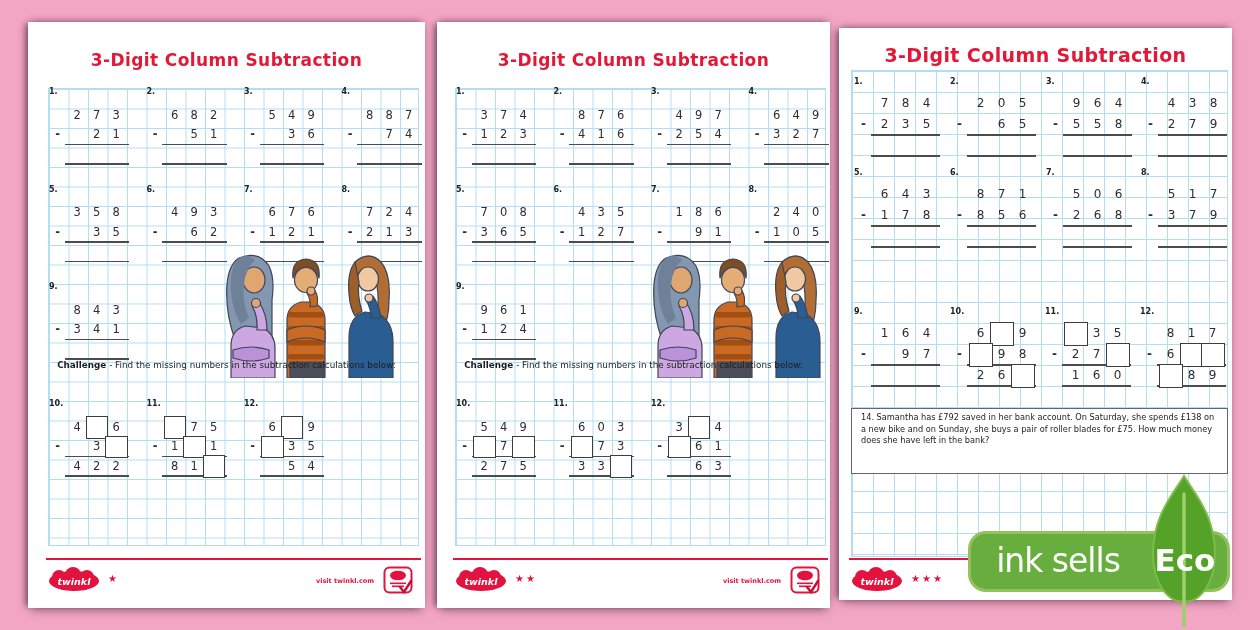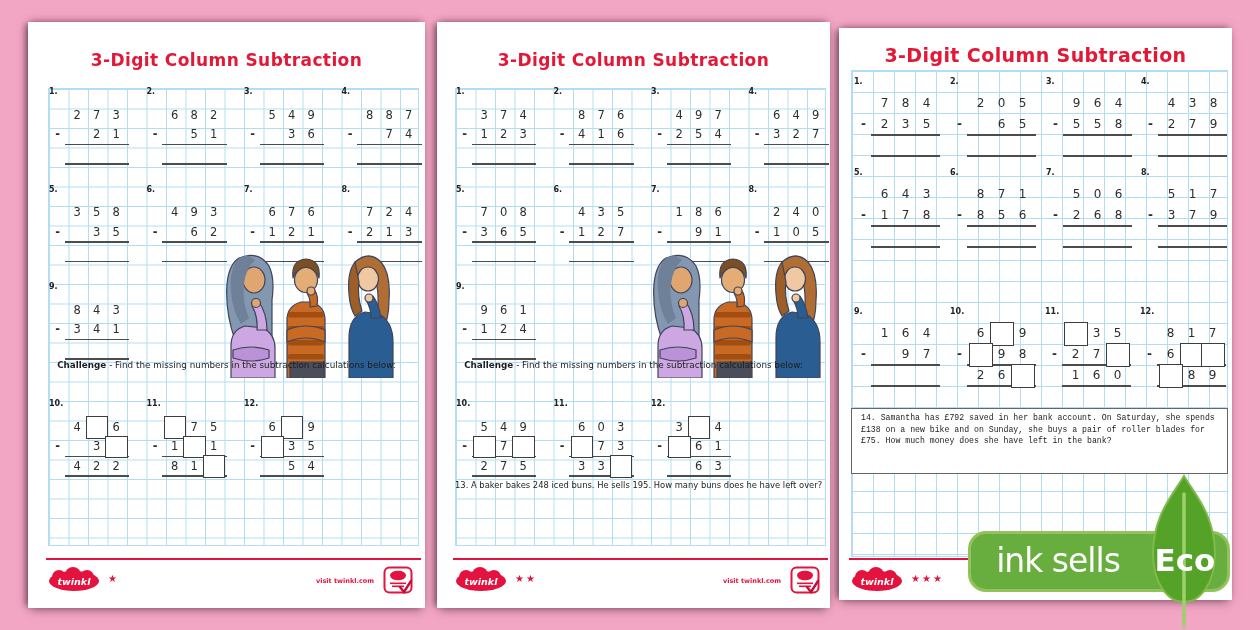--- a/index.html
+++ b/index.html
@@ -24,21 +24,21 @@
           font-size:8.8px;white-space:nowrap;}
   .chtext b{font-weight:bold;}
   .wordline{position:absolute;font-size:8.4px;color:#1d1d1d;white-space:nowrap;}
   .chalbox{position:absolute;background:#fff;border:1.4px solid #4c4c4c;box-sizing:border-box;}
   .chalhead{border-bottom:1.2px solid #4c4c4c;box-sizing:border-box;padding-top:7px;}
   .chl{text-align:center;font-size:9.3px;line-height:14px;color:#1d1d1d;}
   .chl b{font-weight:bold;}
   .wordbox{position:absolute;background:#fff;border:1.2px solid #666;box-sizing:border-box;display:flex;}
   .wcell{font-size:8.2px;line-height:11.5px;color:#1d1d1d;box-sizing:border-box;overflow:hidden;}
   .wcell-left{width:189px;border-right:1.2px solid #666;display:flex;align-items:center;padding:3px 8px;}
-  .wcell-right{flex:1;padding:3px 8px 3px 9px;font-family:Liberation Mono, monospace;}
+  .wcell-right{flex:1;padding:3px 8px 3px 9px;}
   .fline{position:absolute;height:2px;background:#e3123e;}
   .stars{position:absolute;font-size:10px;color:#e3123e;letter-spacing:2px;}
   .visit{position:absolute;font-size:6.5px;font-weight:bold;color:#e3123e;text-align:right;}
   
   .eco-rect{position:absolute;left:968px;top:531px;width:262px;height:61px;
             background:#68ae3e;border:3px solid #93c25d;border-radius:18px;
             box-sizing:border-box;z-index:10;}
   .eco-leaf{position:absolute;left:1141px;top:468px;z-index:11;}
   .eco-text{position:absolute;left:972px;top:531px;width:172px;height:61px;line-height:59px;
             text-align:center;font-size:33px;color:#fff;letter-spacing:-1px;z-index:12;}
@@ -376,21 +376,20 @@
       <div class="ansline" style="left: 229.5px; top: 453px; width: 64.5px; position: absolute;"></div>
       <div class="digit" style="left: 232.5px; top: 395.5px; width: 19.5px; height: 19.5px; line-height: 19.5px; font-size: 11.5px; position: absolute;">3</div>
       <div class="mbox" style="left: 250.5px; top: 394px; width: 22.5px; height: 22.5px; position: absolute;"></div>
       <div class="digit" style="left: 271.5px; top: 395.5px; width: 19.5px; height: 19.5px; line-height: 19.5px; font-size: 11.5px; position: absolute;">4</div>
       <div class="digit minus" style="left: 213px; top: 415px; width: 19.5px; height: 19.5px; line-height: 19.5px; font-size: 11.5px; position: absolute;">-</div>
       <div class="mbox" style="left: 231px; top: 413.5px; width: 22.5px; height: 22.5px; position: absolute;"></div>
       <div class="digit" style="left: 252px; top: 415px; width: 19.5px; height: 19.5px; line-height: 19.5px; font-size: 11.5px; position: absolute;">6</div>
       <div class="digit" style="left: 271.5px; top: 415px; width: 19.5px; height: 19.5px; line-height: 19.5px; font-size: 11.5px; position: absolute;">1</div>
       <div class="digit" style="left: 252px; top: 434.5px; width: 19.5px; height: 19.5px; line-height: 19.5px; font-size: 11.5px; position: absolute;">6</div>
       <div class="digit" style="left: 271.5px; top: 434.5px; width: 19.5px; height: 19.5px; line-height: 19.5px; font-size: 11.5px; position: absolute;">3</div>
-      <div class="wordline" style="left: 18px; top: 458px; width: 371px; position: absolute;">13. A baker bakes 248 iced buns. He sells 195. How many buns does he have left over?</div>
       <div class="fline" style="left: 16px; top: 536px; width: 375px; position: absolute;"></div>
       <div class="icon" style="left: 18px; top: 545px; position: absolute;"><svg viewBox="0 0 52 26" width="52" height="26">
   <circle cx="11" cy="10" r="7" fill="#e3123e"></circle>
   <circle cx="25" cy="8" r="8" fill="#e3123e"></circle>
   <circle cx="39" cy="10" r="7" fill="#e3123e"></circle>
   <ellipse cx="26" cy="14" rx="25" ry="10" fill="#e3123e"></ellipse>
   <text x="26" y="17.5" text-anchor="middle" font-size="9.5" font-style="italic" font-weight="bold" fill="#ffffff" font-family="DejaVu Sans, sans-serif">twinkl</text>
 </svg></div>
       <div class="stars" style="left: 78px; top: 551px; position: absolute;">★★</div>
       <div class="visit" style="left: 239px; top: 555px; width: 105px; position: absolute;">visit twinkl.com</div>

